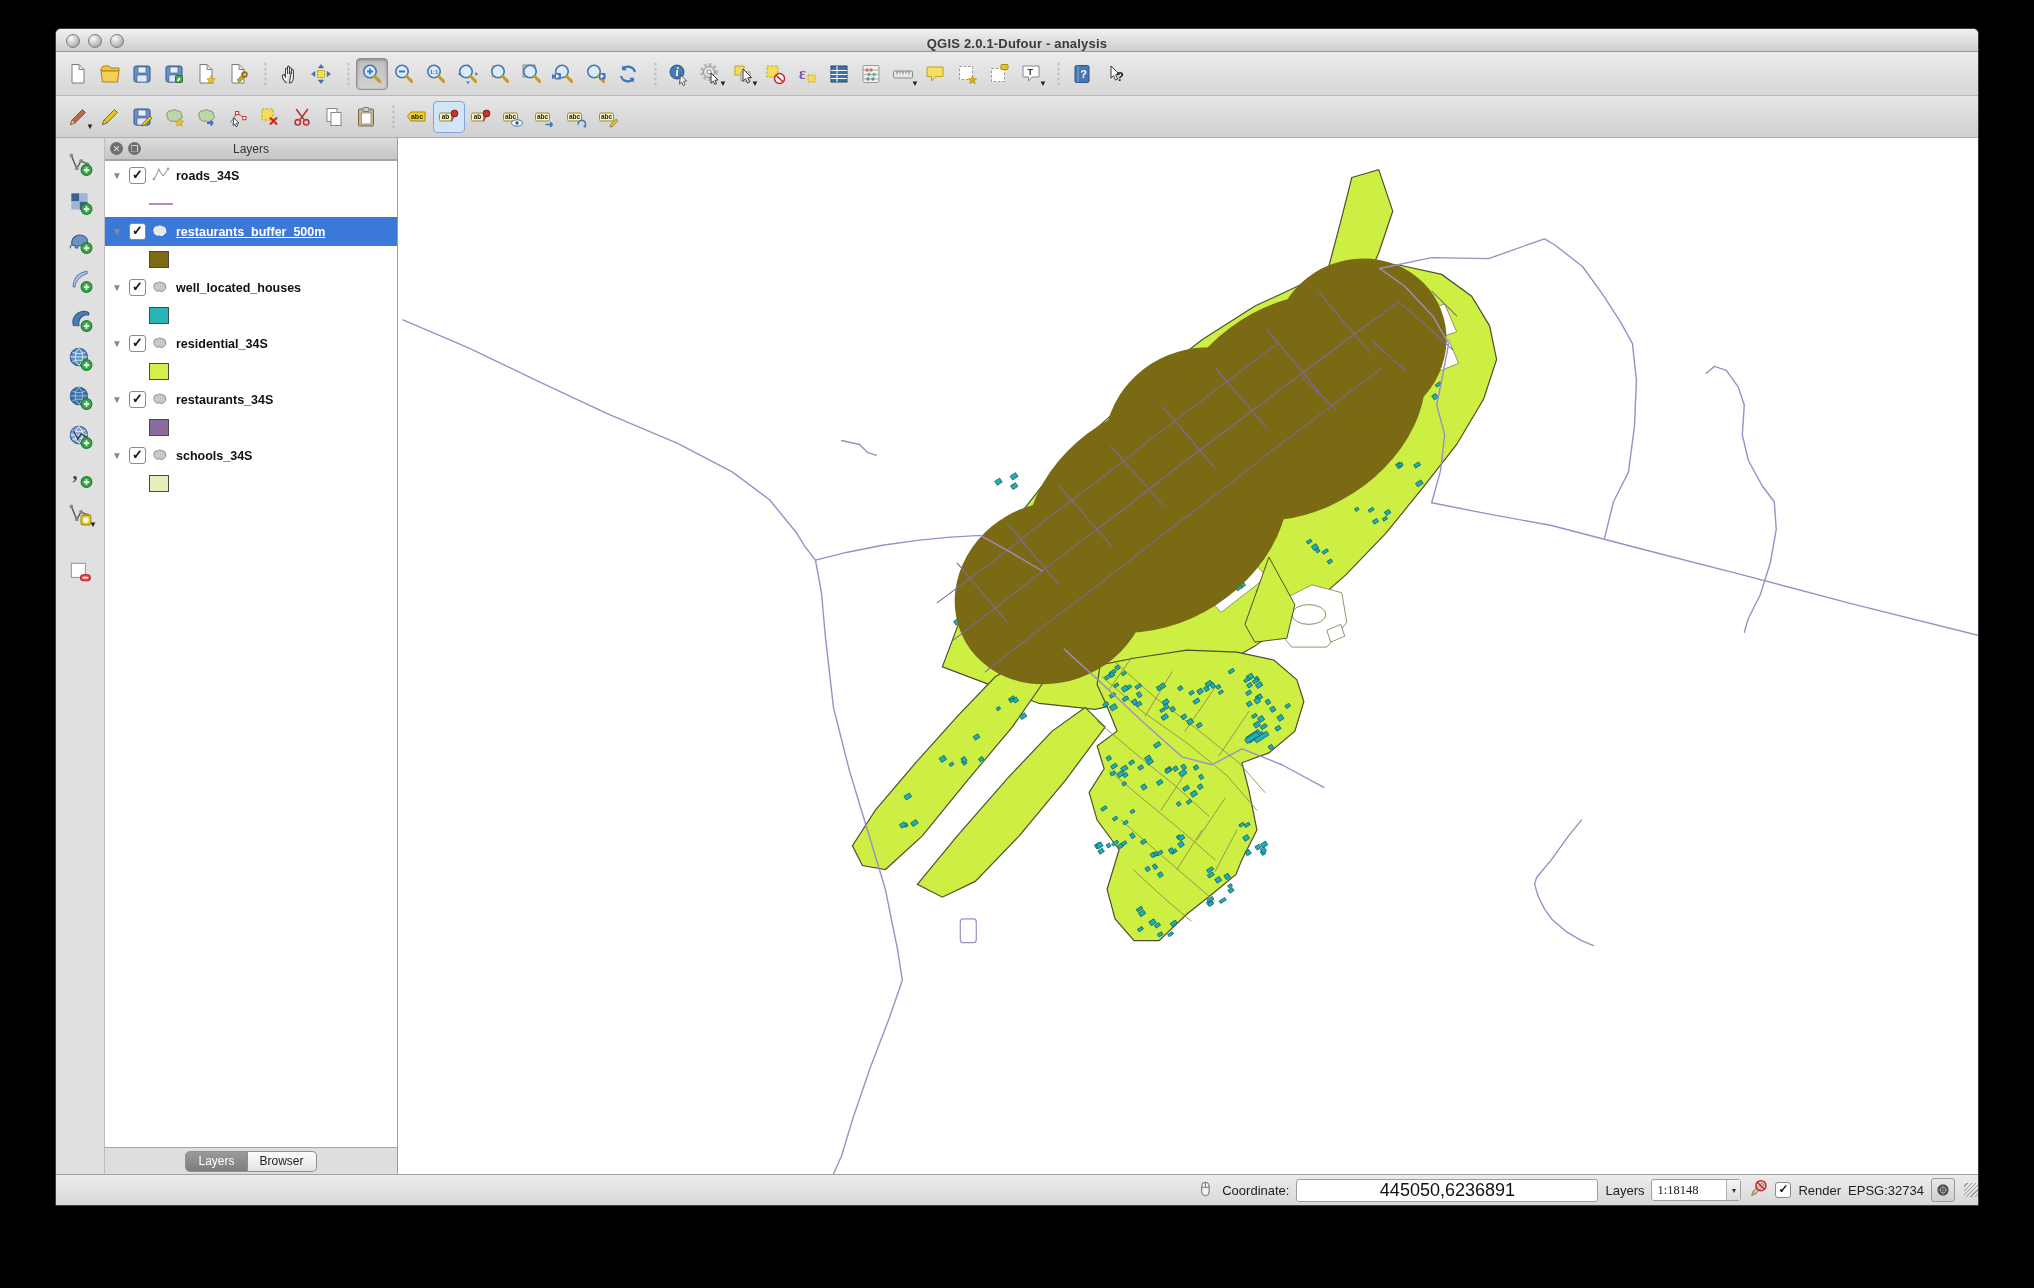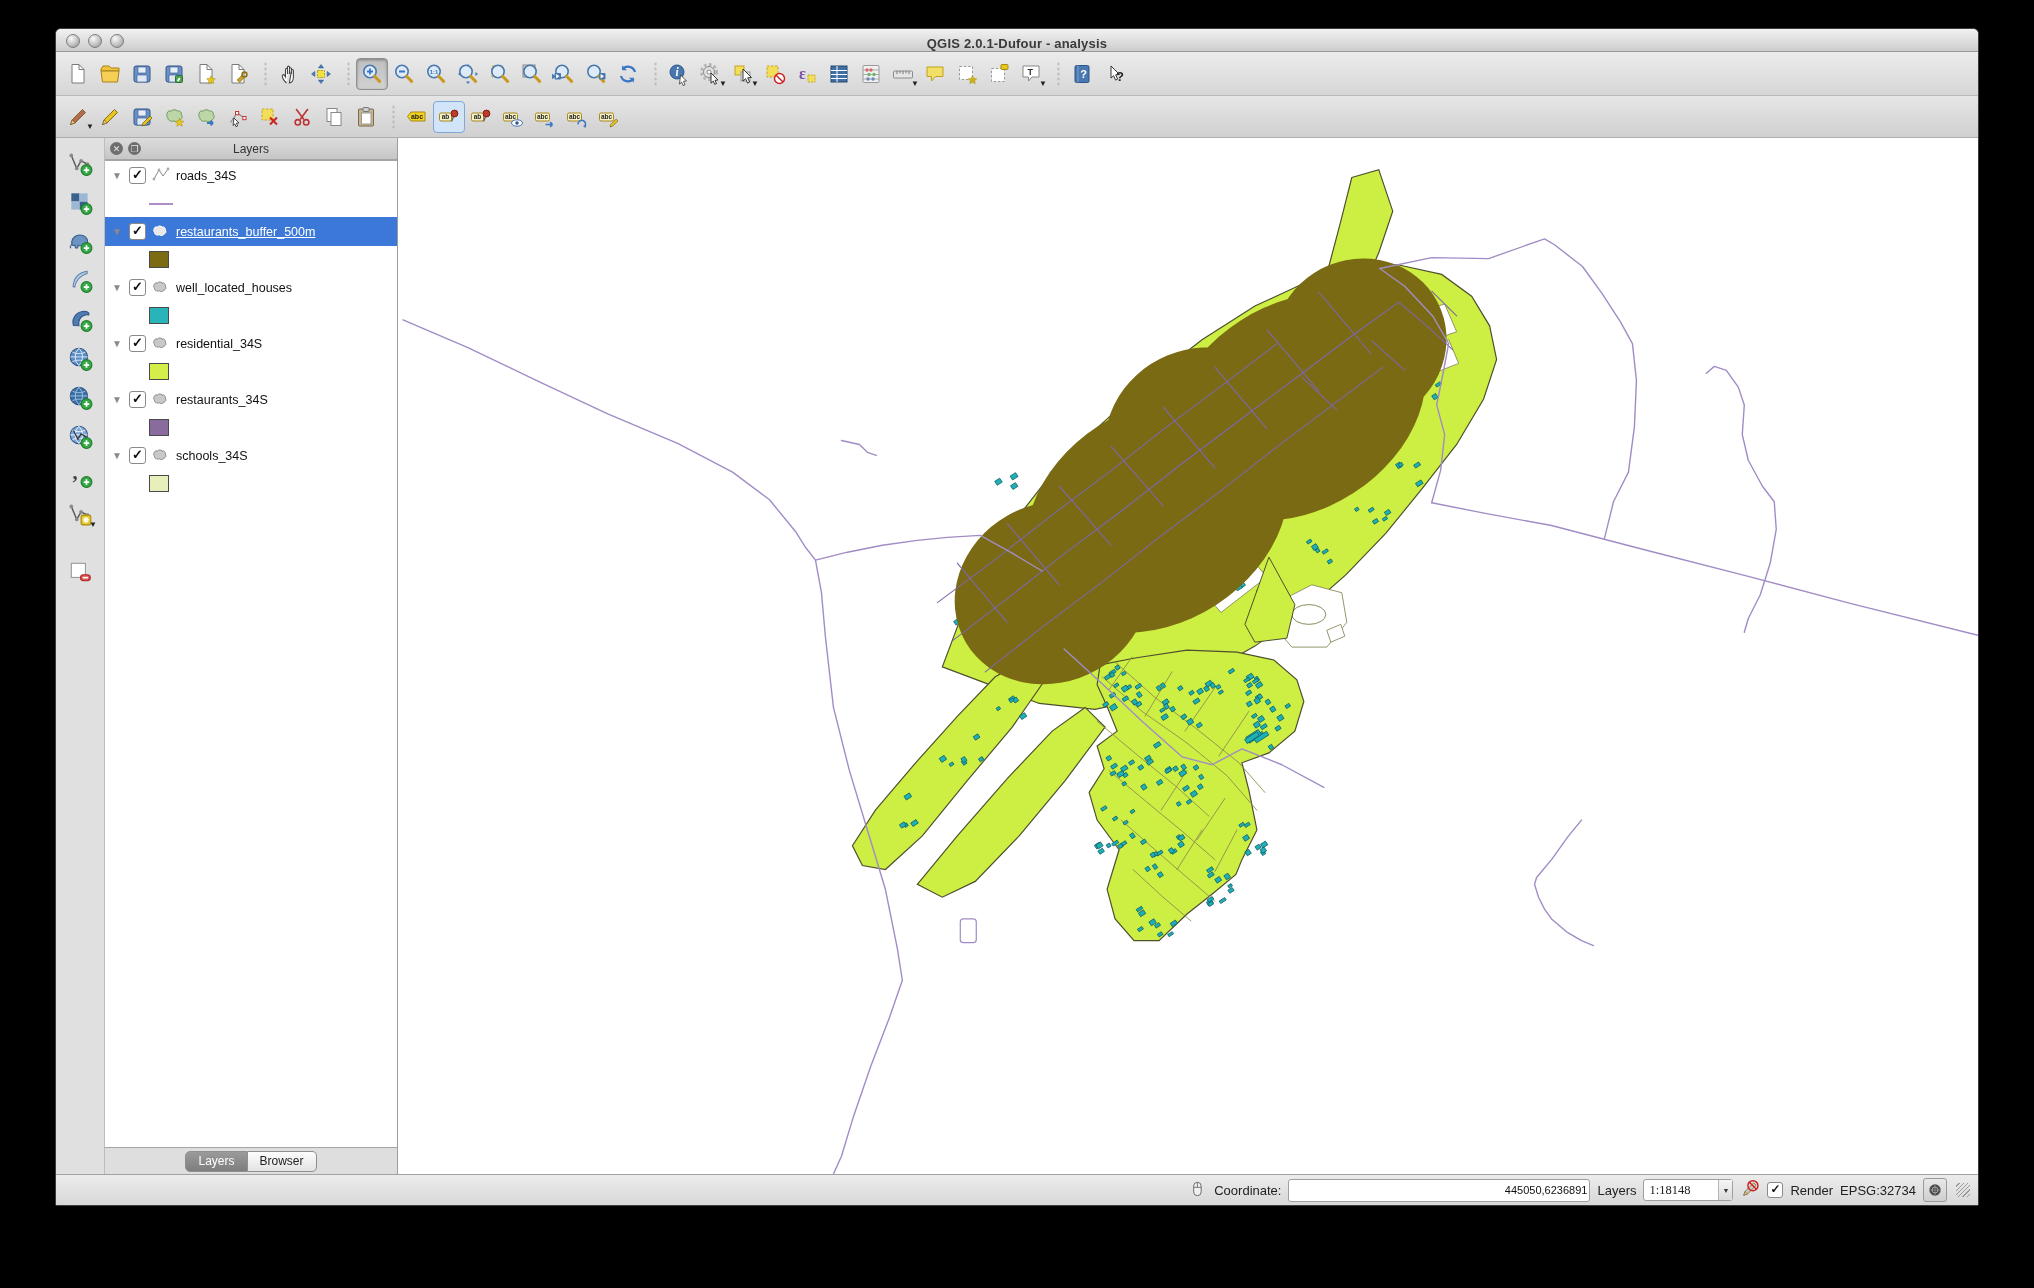--- a/index.html
+++ b/index.html
@@ -39,39 +39,39 @@
     display:flex;align-items:center;position:relative;flex:0 0 auto;}
   .lp-btn{width:13px;height:13px;border-radius:50%;background:#6e6e6e;color:#e8e8e8;font-size:9px;
     display:flex;align-items:center;justify-content:center;margin-left:5px;line-height:0;}
   .lp-title{position:absolute;left:0;right:0;text-align:center;font-size:12px;color:#333;}
   .lp-list{flex:1 1 auto;background:#fff;border:1px solid #a5a5a5;border-left:none;border-right:none;overflow:hidden;}
   .layer-row{height:29px;display:flex;align-items:center;gap:6px;padding-left:6px;}
   .layer-row.selected{background:#3c78d8;}
   .layer-row .disc{color:#8a8a8a;font-size:10px;width:12px;text-align:center;}
   .layer-row .cbx{width:15px;height:15px;background:#fff;border:1px solid #8a8a8a;border-radius:3px;
     font-size:13px;line-height:13px;text-align:center;color:#111;font-weight:bold;}
-  .layer-row .lname{font-size:12.5px;font-weight:normal;color:#111;}
+  .layer-row .lname{font-size:12.5px;font-weight:bold;color:#111;}
   .layer-row.selected .lname{color:#ffffff;text-decoration:underline;}
   .swatch-row{height:27px;display:flex;align-items:center;padding-left:44px;}
   .sw-rect{width:18px;height:15px;border:1px solid #4a4a4a;}
   .sw-line{width:24px;height:2px;background:#b08cc8;}
   .lp-tabs{height:26px;display:flex;align-items:center;justify-content:center;flex:0 0 auto;background:#dedede;}
   .lp-tab{font-size:12px;padding:2px 12px 3px;border:1px solid #8f8f8f;background:linear-gradient(#fdfdfd,#e3e3e3);color:#222;}
   .lp-tab:first-child{border-radius:5px 0 0 5px;}
   .lp-tab:last-child{border-radius:0 5px 5px 0;border-left:none;padding-left:12px;}
   .lp-tab.active{background:linear-gradient(#9a9a9a,#7e7e7e);color:#fff;}
   
   .map-canvas{flex:1 1 auto;background:#fff;position:relative;min-width:0;}
   .map-canvas svg{position:absolute;inset:0;width:100%;height:100%;}
   
   .statusbar{height:30px;background:linear-gradient(#ececec,#d8d8d8);border-top:1px solid #a2a2a2;
-    display:flex;align-items:center;padding:0 8px;gap:7px;font-size:13px;color:#222;flex:0 0 auto;}
+    display:flex;align-items:center;padding:0 0;gap:7px;font-size:13px;color:#222;flex:0 0 auto;}
   .sb-spacer{flex:1 1 auto;}
   .sb-input{width:296px;height:19px;border:1px solid #9f9f9f;border-radius:3px;background:#fff;
-    text-align:right;font-size:11px;font-family:"Liberation Sans",sans-serif;color:#111;}
+    text-align:center;font-size:18px;font-family:"Liberation Sans",sans-serif;color:#111;}
   .sb-combo{width:88px;height:20px;border:1px solid #9f9f9f;border-radius:3px;background:#fff;
     display:flex;align-items:center;font-size:12.5px;}
   .sb-combo .val{flex:1;padding-left:5px;font-family:Liberation Serif, serif;}
   .sb-combo .arr{width:13px;height:100%;border-left:1px solid #b5b5b5;background:linear-gradient(#f5f5f5,#dcdcdc);
     font-size:7px;display:flex;align-items:center;justify-content:center;color:#333;}
   .sb-check{width:14px;height:14px;background:#fff;border:1px solid #8a8a8a;border-radius:3px;
     font-size:12px;line-height:12px;text-align:center;font-weight:bold;color:#111;}
   .sb-crs-btn{width:22px;height:22px;border:1px solid #9a9a9a;border-radius:3px;background:linear-gradient(#e8e8e8,#cfcfcf);
     display:flex;align-items:center;justify-content:center;}
   .sb-grip{width:14px;height:14px;margin-left:2px;

